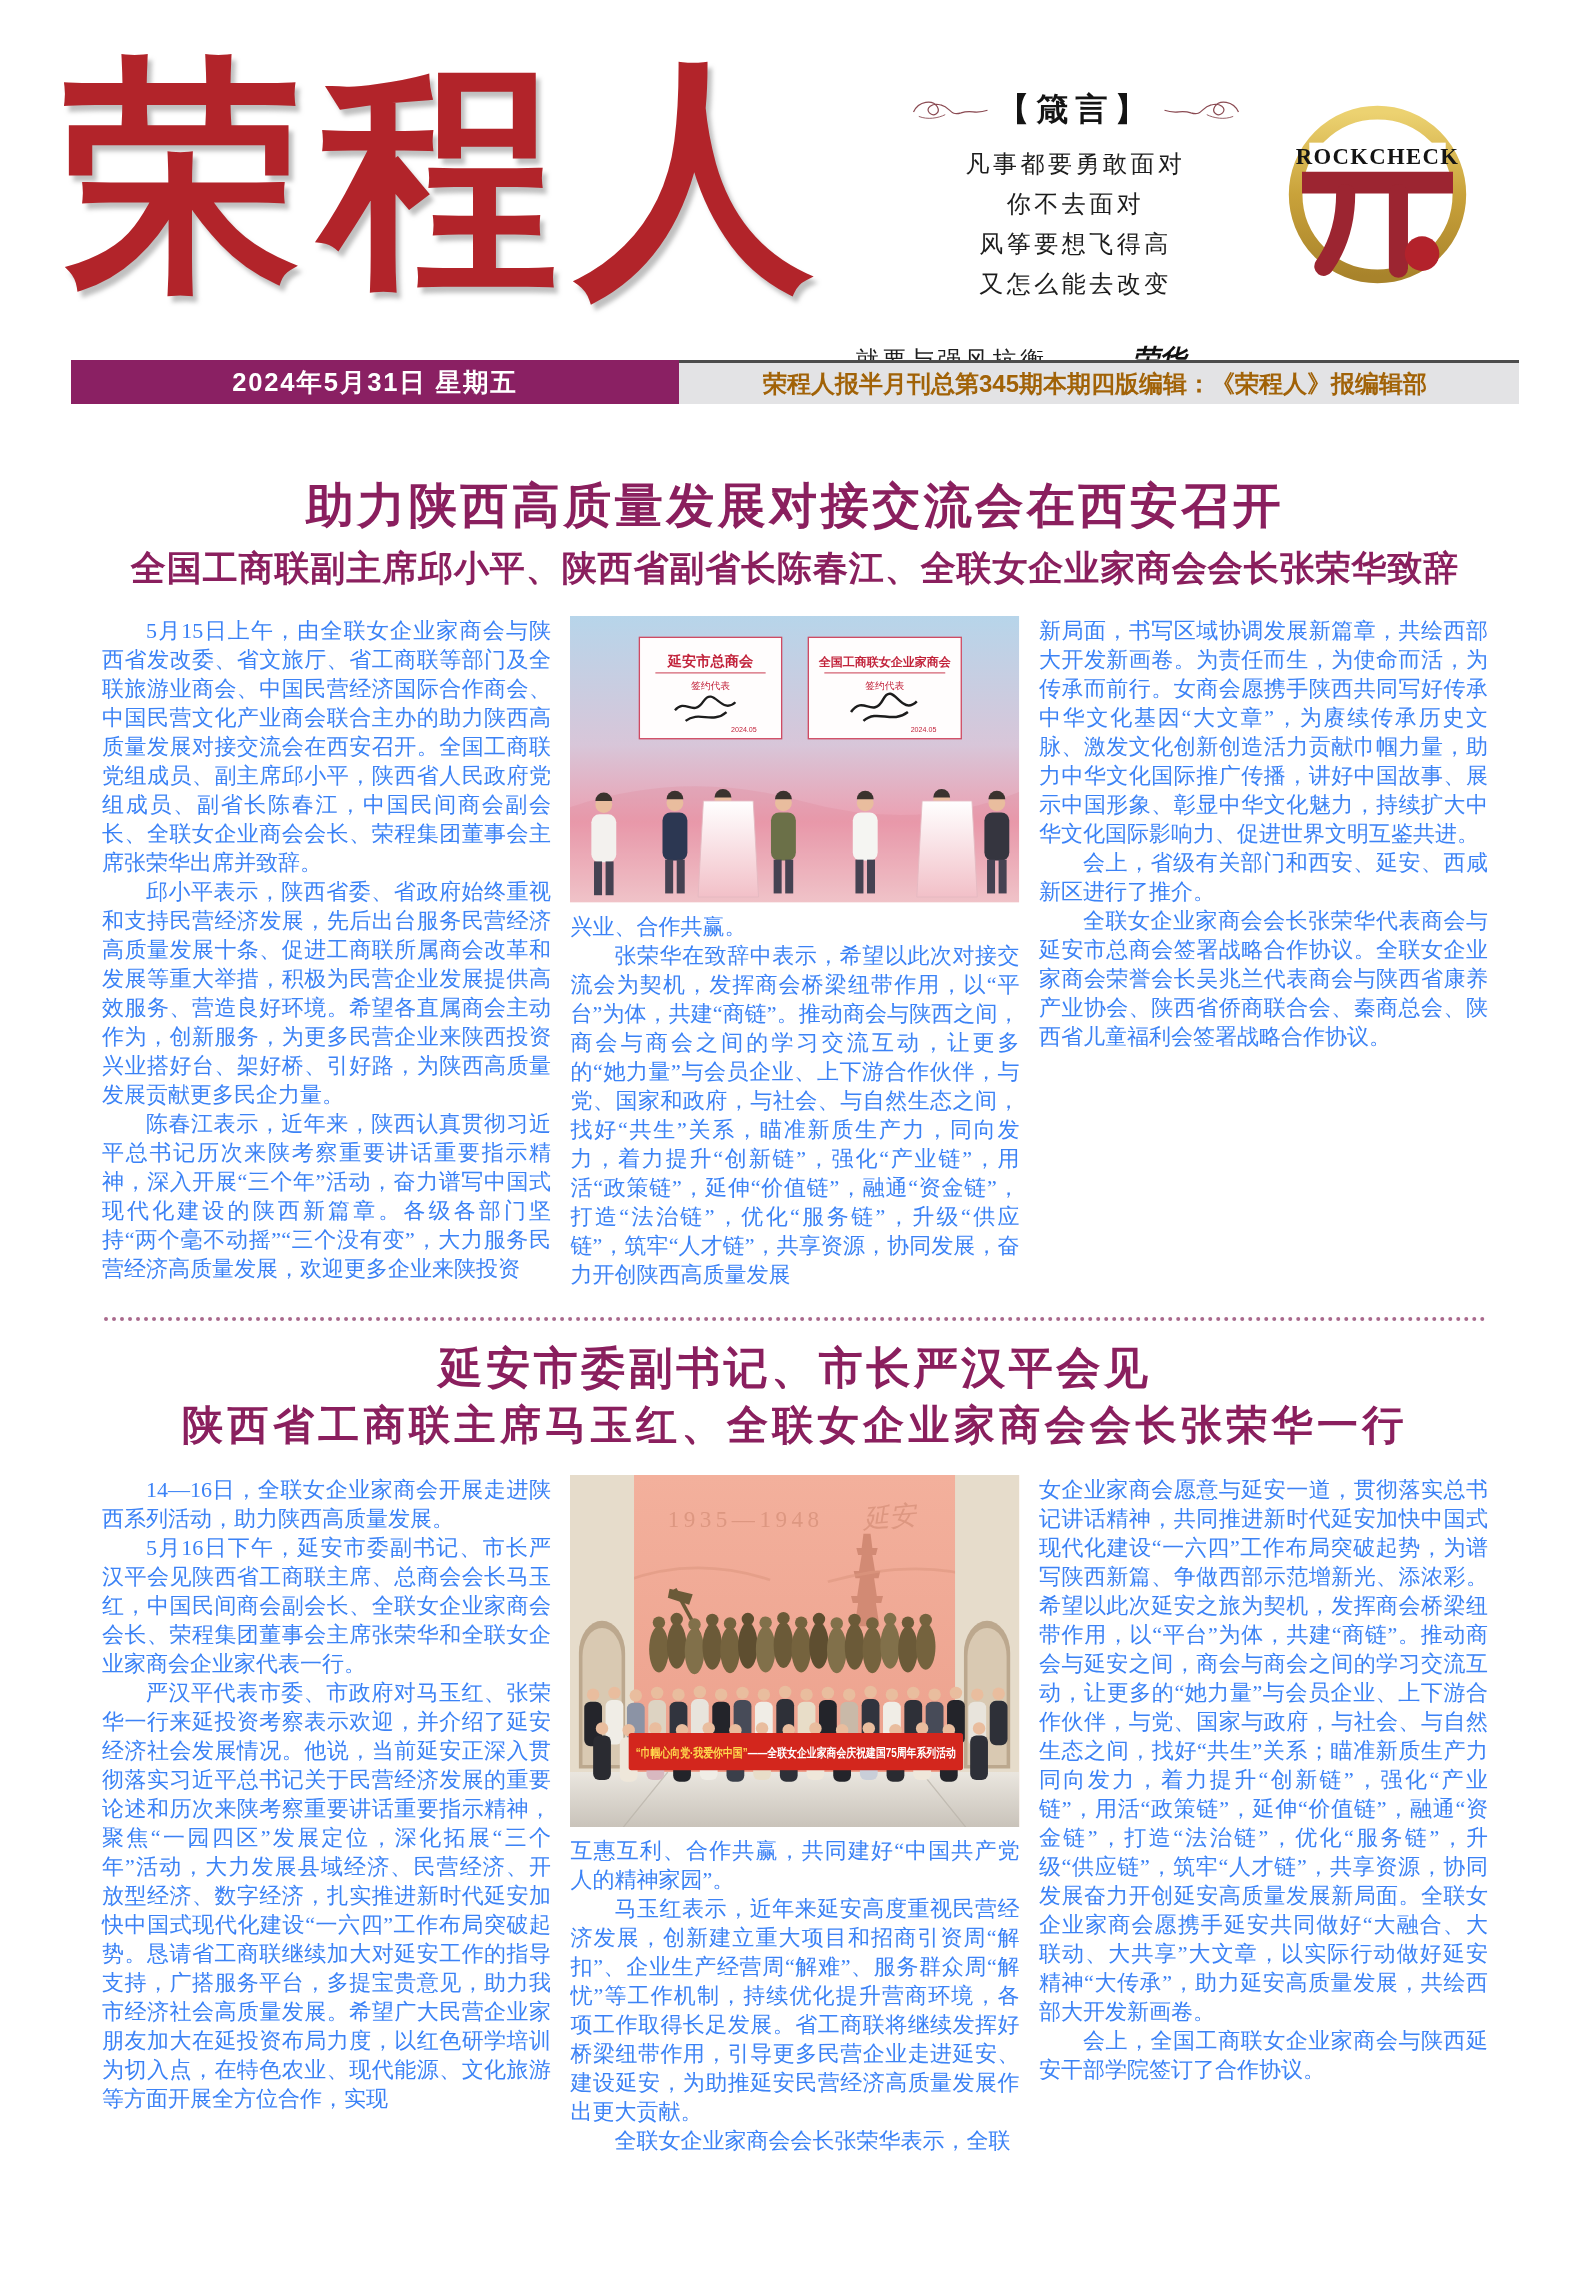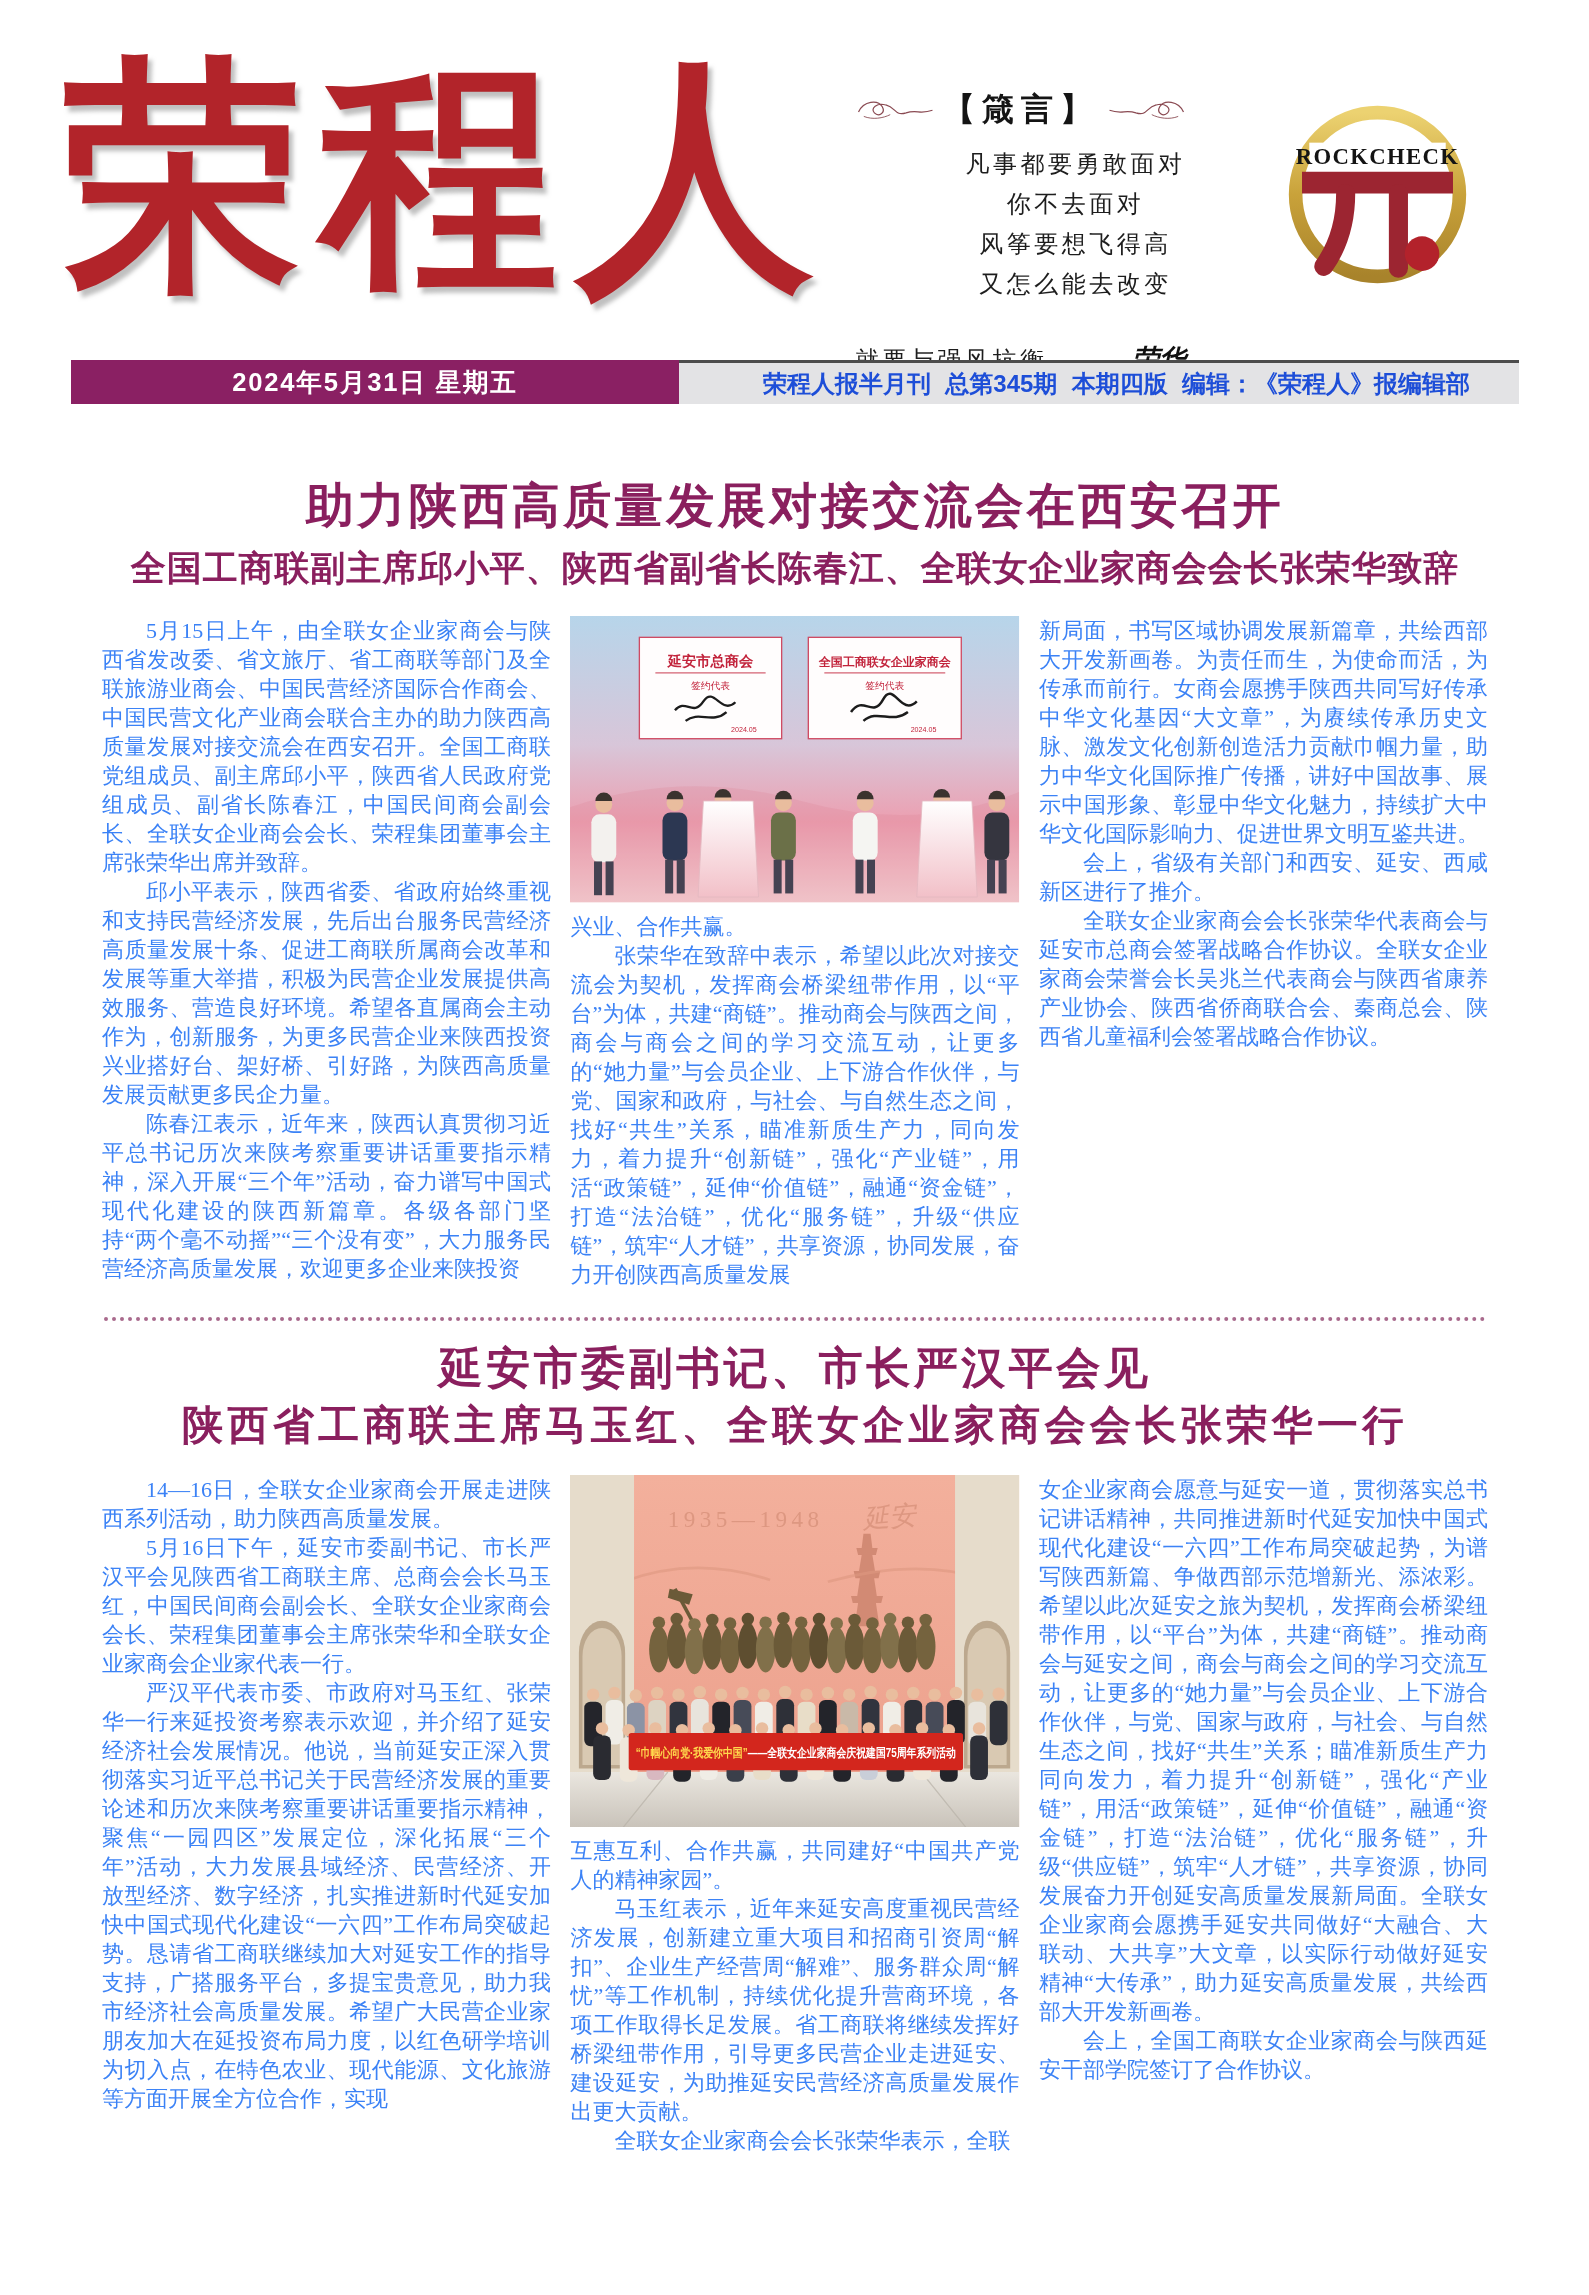--- a/index.html
+++ b/index.html
@@ -4,35 +4,35 @@
 <style>
   html,body{margin:0;padding:0;background:#888;}
   .page{position:relative;width:1589px;height:2295px;background:#ffffff;margin:0 auto;overflow:hidden;
         font-family:"Liberation Serif",serif;}
   
   .masthead-title{position:absolute;left:64px;top:46px;width:795px;
     font-family:"Liberation Serif",serif;font-weight:700;font-size:237px;line-height:265px;
     letter-spacing:19.4px;color:#b2242a;text-shadow:4.4px 5.3px 4.4px rgba(130,130,130,.5);
     transform:scaleY(1.04);white-space:nowrap;}
   .motto{position:absolute;left:855px;top:88px;width:441px;text-align:center;}
-  .motto-head{display:flex;align-items:center;gap:7px;margin-bottom:12.4px;}
+  .motto-head{display:flex;align-items:center;justify-content:center;gap:7px;margin-bottom:12.4px;}
   .motto-label{font-family:"Liberation Serif",serif;font-weight:700;font-size:32px;color:#141414;letter-spacing:7px;white-space:nowrap;}
   .motto-line{font-size:24px;line-height:40px;color:#1d1d1d;letter-spacing:3.5px;}
   .motto-last{display:flex;justify-content:flex-start;align-items:baseline;gap:32px;margin-top:36px;}
   .motto-attr{font-weight:700;font-style:italic;font-size:26.5px;color:#111;white-space:nowrap;}
   .flourish{width:81px;height:26.5px;}
   .flourish.flip{transform:scaleX(-1);}
   .logo{position:absolute;left:1282px;top:99px;width:191px;height:191px;}
   
   .date-bar{position:absolute;left:71px;top:360px;width:1448px;height:44px;display:flex;}
   .date-left{width:608px;background:#8a2063;color:#fff;display:flex;align-items:center;justify-content:center;
     font-family:"Liberation Sans",sans-serif;font-weight:700;font-size:25.6px;letter-spacing:1.8px;}
   .date-right{flex:1;background:#e3e3e5;border-top:3.5px solid #4c4c4c;display:flex;align-items:center;
-    justify-content:space-between;padding:0 49px 0 84px;
-    font-family:"Liberation Sans",sans-serif;font-weight:700;font-size:24px;color:#1d4ed8;}
+    justify-content:flex-start;padding:0 49px 0 84px;
+    font-family:"Liberation Sans",sans-serif;font-weight:700;font-size:24px;color:#a16207;}
   
   .content{position:absolute;left:102px;top:449px;width:1386px;margin-top:29px;}
   .headline{font-family:"Liberation Sans",sans-serif;font-weight:700;color:#8a1f5e;text-align:center;margin:0;}
   .h1a{font-size:48px;line-height:55px;letter-spacing:3.5px;margin-bottom:12.4px;}
   .h2a{font-size:35px;line-height:46px;letter-spacing:0.9px;margin-bottom:25px;}
   .h1b{font-size:44px;line-height:51px;letter-spacing:3.5px;margin-bottom:8.8px;}
   .h2b{font-size:41px;line-height:49px;letter-spacing:4.4px;margin-bottom:25px;}
   .cols{display:flex;gap:19.4px;}
   .col{flex:1;min-width:0;font-size:22px;line-height:29px;color:#3b82f6;
     font-family:"Liberation Serif",serif;}

